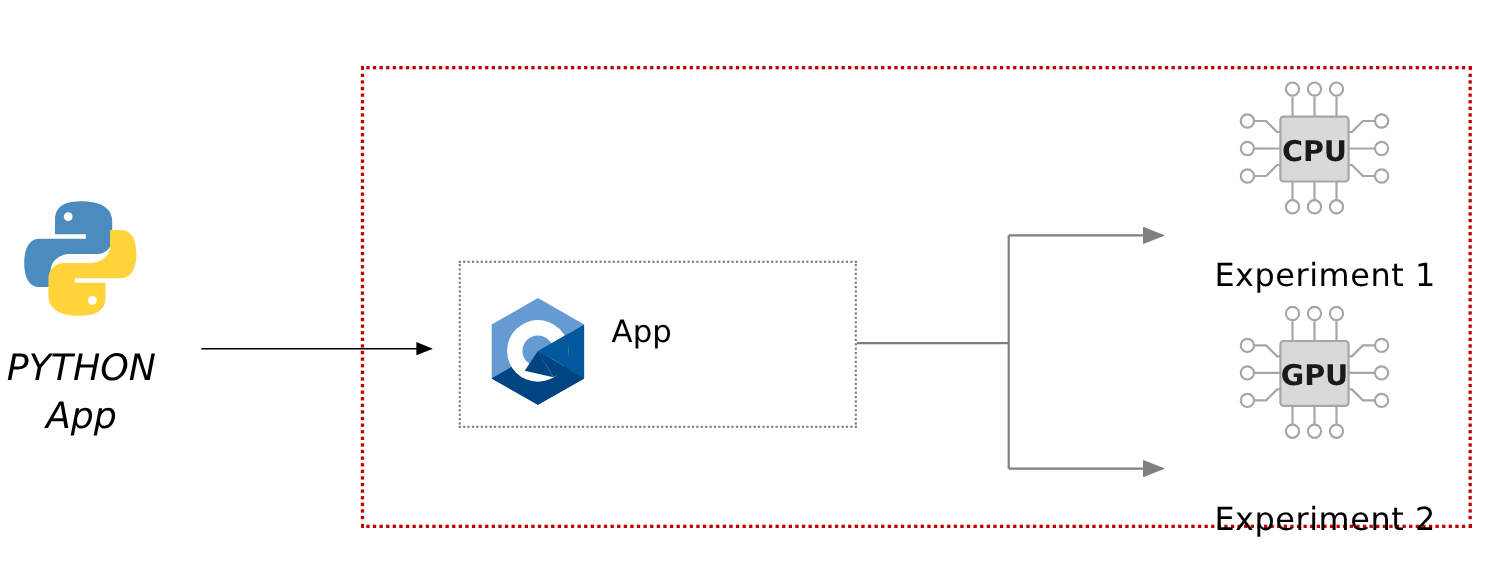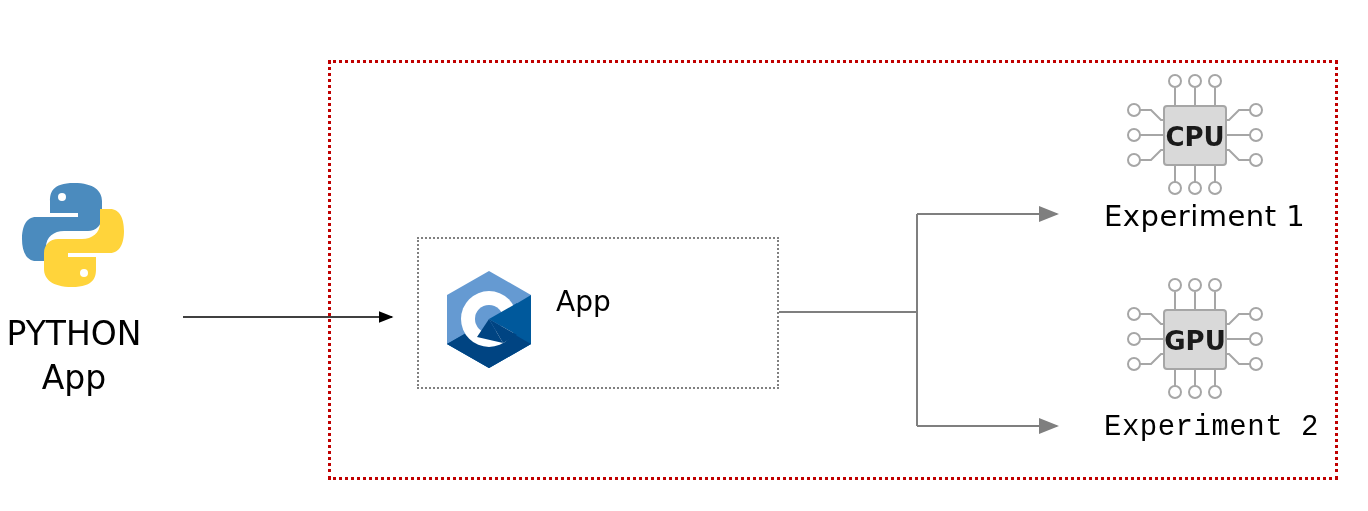--- a/index.html
+++ b/index.html
@@ -3,25 +3,25 @@
 <meta charset="utf-8">
 <style>
   html, body { margin:0; padding:0; background:#ffffff; }
   body { width:1368px; height:511px; position:relative; overflow:hidden;
          font-family:"DejaVu Sans", sans-serif; color:#000; }
   .abs { position:absolute; }
   #outer-box { left:328px; top:60px; width:1010px; height:420px;
                border:3px dotted #c00000; box-sizing:border-box; }
   #c-box { left:417px; top:237px; width:362px; height:152px;
            border:2px dotted #808080; box-sizing:border-box; }
-  .label { font-size:30px; line-height:36px; letter-spacing:0.5px; }
-  #python-label { left:0; top:312px; width:148px; text-align:center; font-size:33px; line-height:44px; }
+  .label { font-size:30px; line-height:36px; letter-spacing:0.5px;margin-top:34px; }
+  #python-label { left:0; top:312px; width:148px; text-align:center; font-size:33px; line-height:44px;font-style:italic; }
   #c-label { left:556px; top:283px; font-size:28px; line-height:37px; }
   #exp1-label { left:1104px; top:198px; font-size:29px; }
-  #exp2-label { left:1104px; top:410px; font-size:29px;font-family:Liberation Mono, monospace; }
+  #exp2-label { left:1104px; top:420px; font-size:29px; }
   svg { position:absolute; left:0; top:0; }
 </style>
 </head>
 <body>
 
 <div id="outer-box" class="abs"></div>
 <div id="c-box" class="abs"></div>
 
 <svg width="1368" height="511">
   <defs>

